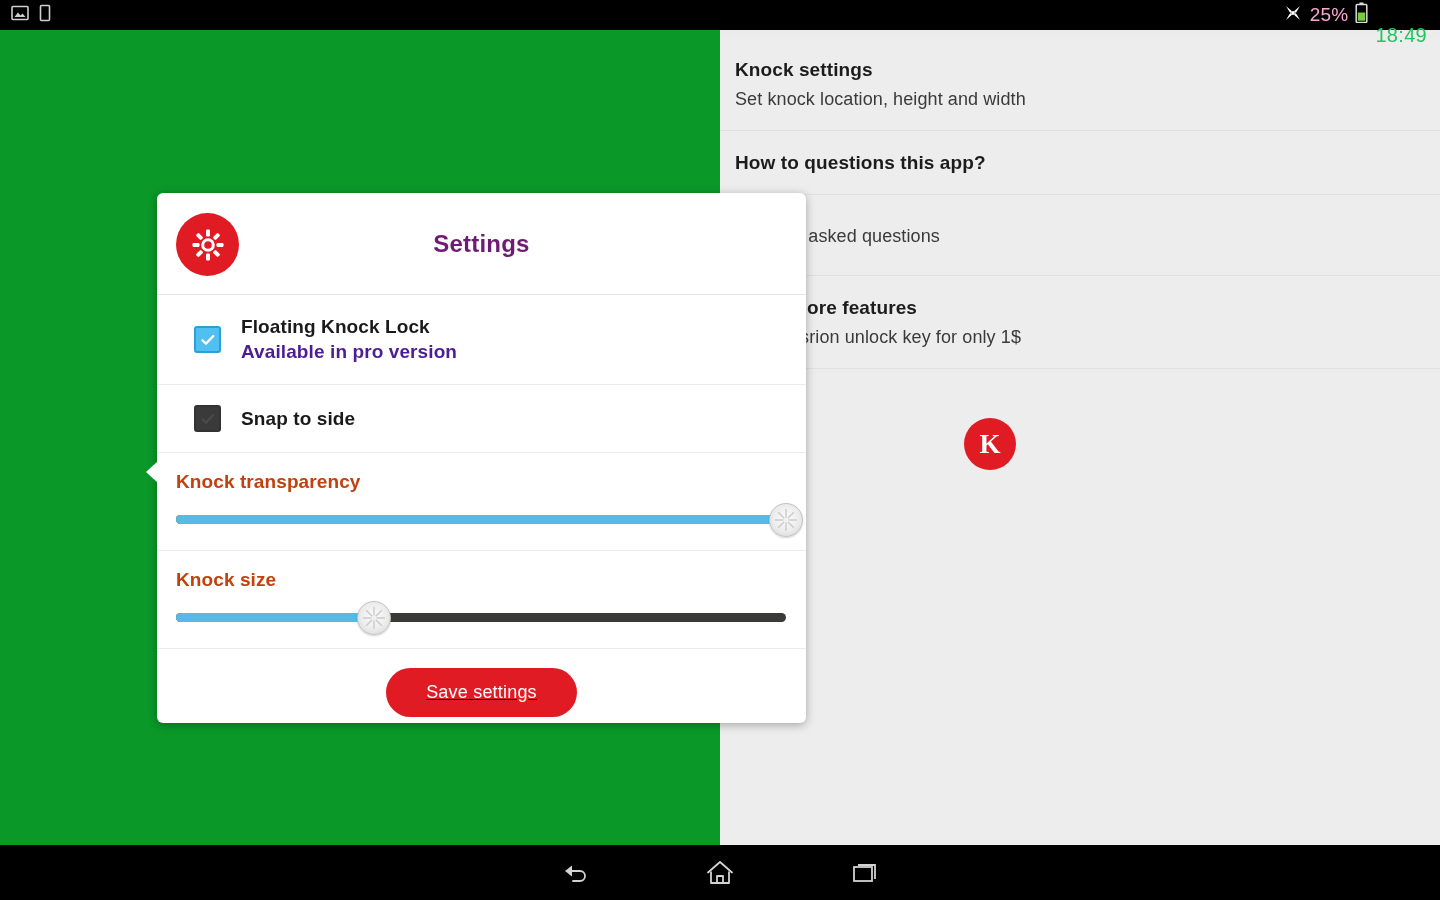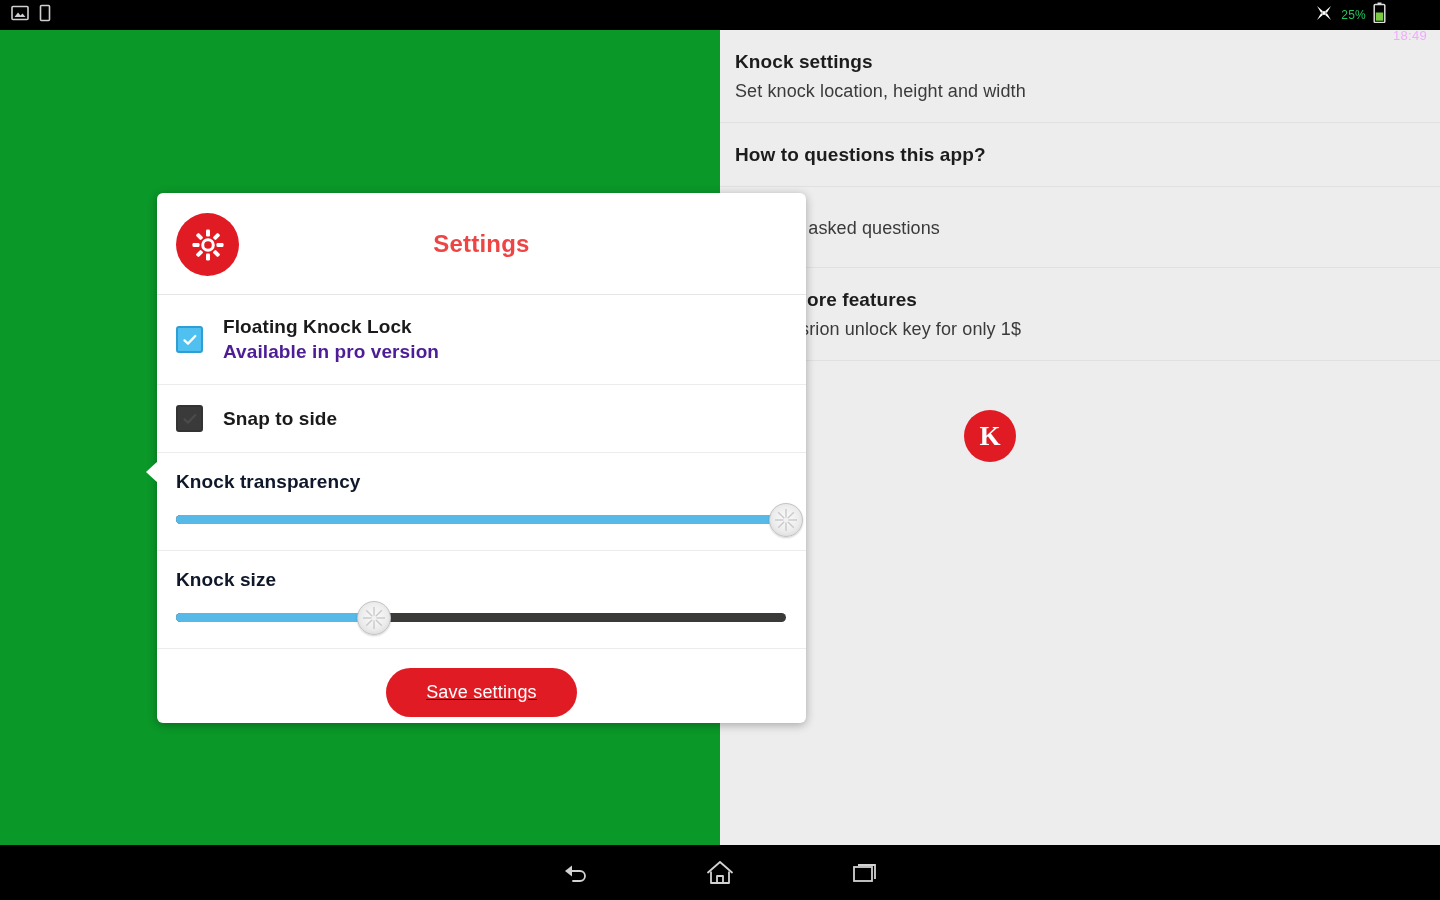--- a/index.html
+++ b/index.html
@@ -39,43 +39,43 @@
     margin-left: auto;
     display: flex;
     align-items: center;
     gap: 7px;
     padding-right: 13px;
     color: #f2f2f2;
     font-size: 17px;
     font-weight: normal;
   }
   .sb-icon { display: block; }
-  .sb-pct { color: #22c55e; font-size: 12px; letter-spacing: 0.2px; }
-  .sb-clock { color: #f0abfc; font-size: 13px; letter-spacing: 0.3px; margin-top: 40px; }
+  .sb-pct { color: #f9a8d4; font-size: 19px; letter-spacing: 0.2px; }
+  .sb-clock { color: #22c55e; font-size: 20px; letter-spacing: 0.3px; margin-top: 40px; }
 
   
   #app-area {
     position: absolute;
     left: 0; top: 30px;
     width: 1440px; height: 815px;
     background: #ececec;
   }
 
   
   #green-pane {
     position: absolute;
     left: 0; top: 0;
     width: 720px; height: 815px;
     background: #0a9828;
   }
 
   
   #list-pane {
     position: absolute;
-    left: 720px; top: 0;
+    left: 720px; top: 8px;
     width: 720px; height: 815px;
     background: #ededed;
   }
   .list-item {
     position: relative;
     padding: 19px 0 18px 15px;
     border-bottom: 1px solid #e0e0e0;
     background: #ededed;
   }
   .list-item .li-title {
@@ -137,31 +137,31 @@
     width: 63px; height: 63px;
     border-radius: 50%;
     background: #e01b24;
     display: flex;
     align-items: center;
     justify-content: center;
   }
   #dialog-title {
     width: 100%;
     text-align: center;
-    color: #ef4444;
+    color: #701a75;
     font-size: 24px;
     font-weight: bold;
     letter-spacing: 0.2px;
   }
 
   .opt-row {
     position: relative;
     display: flex;
     align-items: center;
-    padding-left: 19px;
+    padding-left: 37px;
     border-bottom: 1px solid #ececec;
   }
   #row-floating { height: 90px; }
   #row-snap { height: 68px; }
 
   .cbox {
     width: 27px; height: 27px;
     border-radius: 3px;
     display: flex;
     align-items: center;
@@ -207,21 +207,21 @@
   }
 
   .slider-block {
     position: relative;
     padding: 18px 24px 26px 19px;
     border-bottom: 1px solid #ececec;
   }
   .slider-label {
     font-size: 19px;
     font-weight: bold;
-    color: #0f172a;
+    color: #c2410c;
     letter-spacing: 0.1px;
     margin-bottom: 22px;
   }
   .track {
     position: relative;
     height: 9px;
     border-radius: 5px;
     background: #3a3a38;
     width: 610px;
   }

